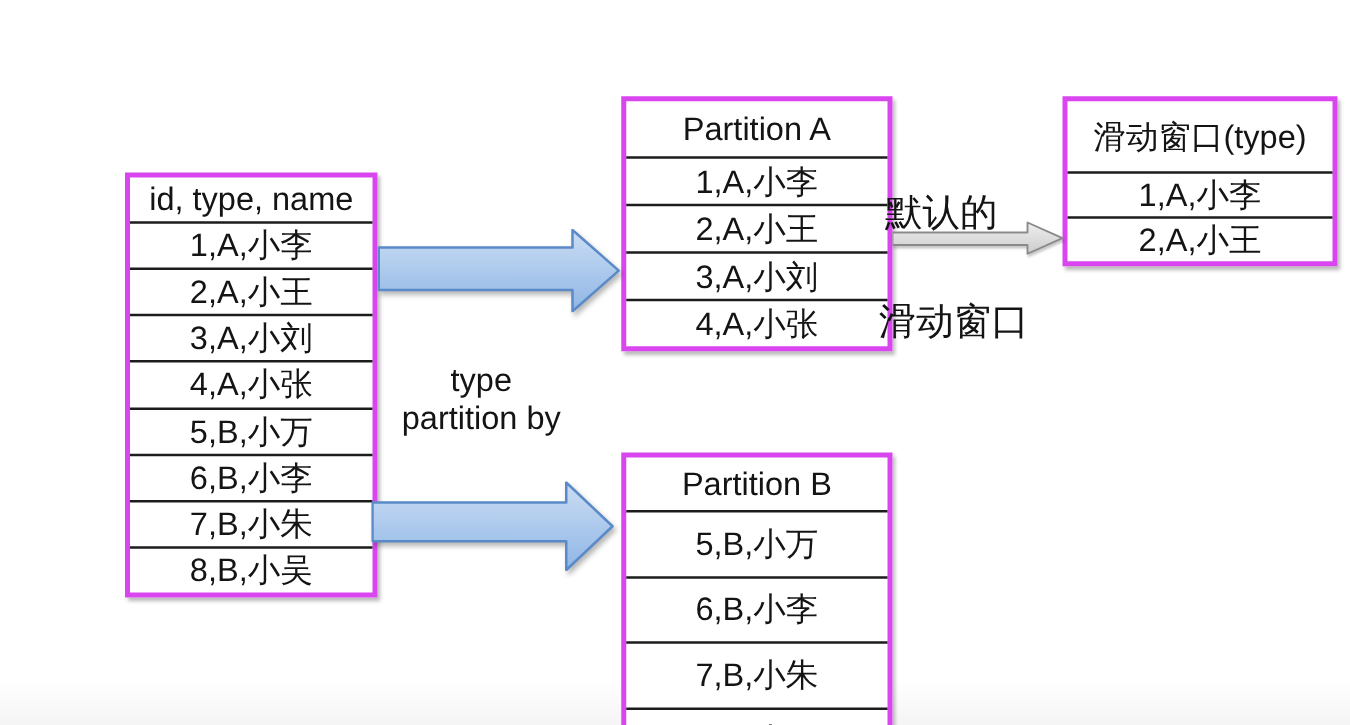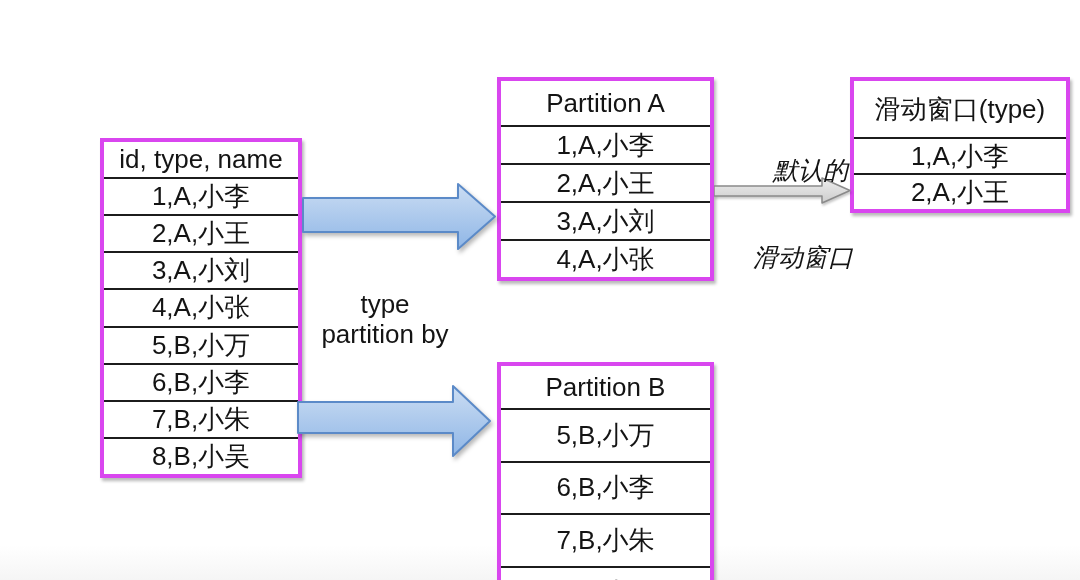--- a/index.html
+++ b/index.html
@@ -39,25 +39,24 @@
   .hdr-b   { flex: 0 0 42px; }
   .hdr-frm { flex: 0 0 56px; }
   .label {
     position: absolute;
     text-align: center;
     font-size: 26px;
     line-height: 30px;
   }
   .label-cn {
     position: absolute;
-    text-align: right;
-    font-size: 25px;
+    text-align: left;
+    font-size: 30px;
     line-height: 27px;
     z-index: 3;
-    font-style: italic;
   }
   .arrow-svg {
     position: absolute;
     z-index: 2;
   }
   .blue-shadow { filter: drop-shadow(2px 3px 2px rgba(0,0,0,0.28)); }
   .gray-shadow { filter: drop-shadow(1px 2px 1px rgba(0,0,0,0.22)); }
 </style>
 </head>
 <body>

